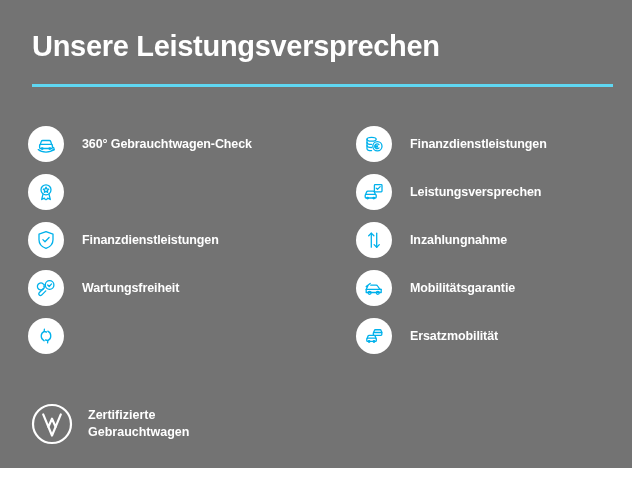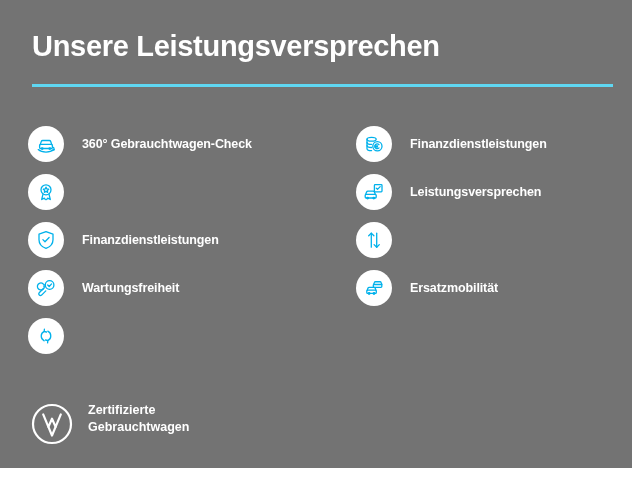--- a/index.html
+++ b/index.html
@@ -71,21 +71,21 @@
     font-weight: bold;
     color: #ffffff;
     white-space: nowrap;
     letter-spacing: -0.1px;
   }
   #footer {
     position: absolute;
     left: 30px;
     top: 402px;
     display: flex;
-    align-items: flex-start;
+    align-items: center;
   }
   #vw-logo {
     width: 44px;
     height: 44px;
     flex: 0 0 auto;
   }
   #footer-text {
     margin-left: 14px;
     font-size: 12.5px;
     font-weight: bold;
@@ -197,22 +197,36 @@
 
     <div class="item">
       <span class="badge">
         <svg width="24" height="24" viewBox="0 0 24 24" fill="none" stroke="#00b1eb" stroke-width="1.3" stroke-linecap="round" stroke-linejoin="round">
           <path d="M9.3 19.2V5.2"></path>
           <path d="M6.7 7.8l2.6-2.7 2.6 2.7"></path>
           <path d="M14.7 5.2v14"></path>
           <path d="M12.1 16.6l2.6 2.7 2.6-2.7"></path>
         </svg>
       </span>
-    </div>
-
+      <span class="item-label">Inzahlungnahme</span>
+    </div>
+
+    <div class="item">
+      <span class="badge">
+        <svg width="24" height="24" viewBox="0 0 24 24" fill="none" stroke="#00b1eb" stroke-width="1.3" stroke-linecap="round" stroke-linejoin="round">
+          <path d="M8.8 9.2h5.4c.6 0 1.1.3 1.4.8l2.3 3.4h1.3v3.1H4.2v-3.1l1.3-2.8"></path>
+          <path d="M4.2 13.4h14.9"></path>
+          <circle cx="7.6" cy="16.8" r="1.5"></circle>
+          <circle cx="15.8" cy="16.8" r="1.5"></circle>
+          <path d="M4.2 10.6l4-3.2"></path>
+          <path d="M4.9 10.9l1-1.1"></path>
+        </svg>
+      </span>
+      <span class="item-label">Mobilitätsgarantie</span>
+    </div>
 
     <div class="item">
       <span class="badge">
         <svg width="24" height="24" viewBox="0 0 24 24" fill="none" stroke="#00b1eb" stroke-width="1.3" stroke-linecap="round" stroke-linejoin="round">
           <path d="M11.6 8.6l.8-2.1c.15-.45.6-.75 1.05-.75h4.6c.45 0 .9.3 1.05.75l.8 2.1"></path>
           <rect x="11.3" y="8.5" width="8.5" height="2.9" rx="0.8"></rect>
           <path d="M5.2 14.3l.85-2.2c.15-.45.6-.75 1.05-.75h5c.45 0 .9.3 1.05.75l.85 2.2"></path>
           <rect x="4.8" y="14.2" width="9.5" height="3.2" rx="0.9"></rect>
           <circle cx="7.1" cy="17.5" r="0.75"></circle>
           <circle cx="12" cy="17.5" r="0.75"></circle>

